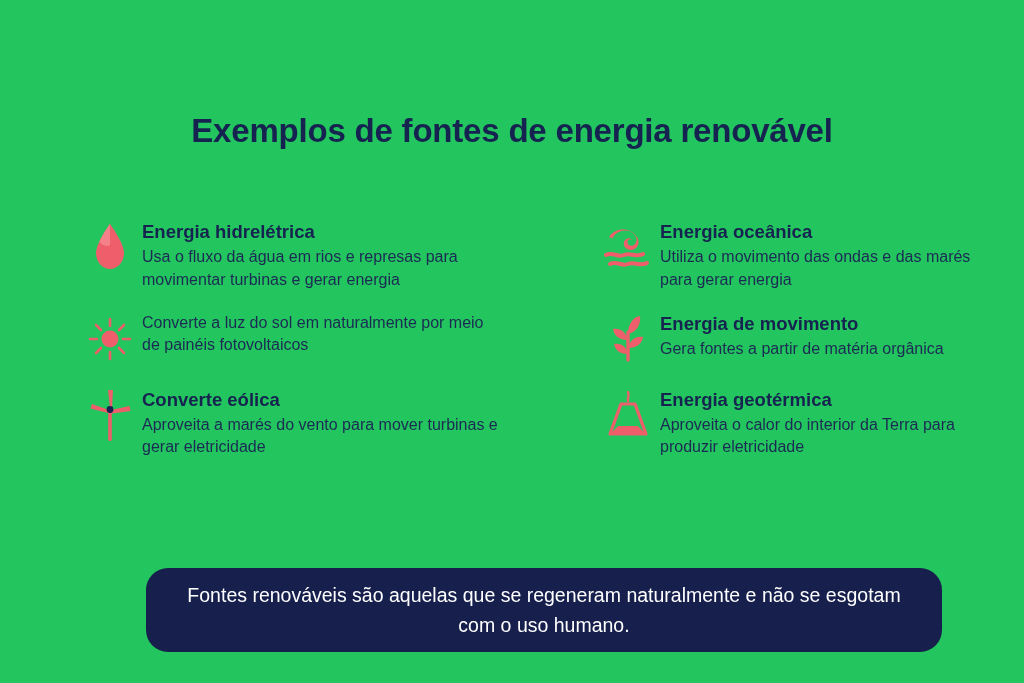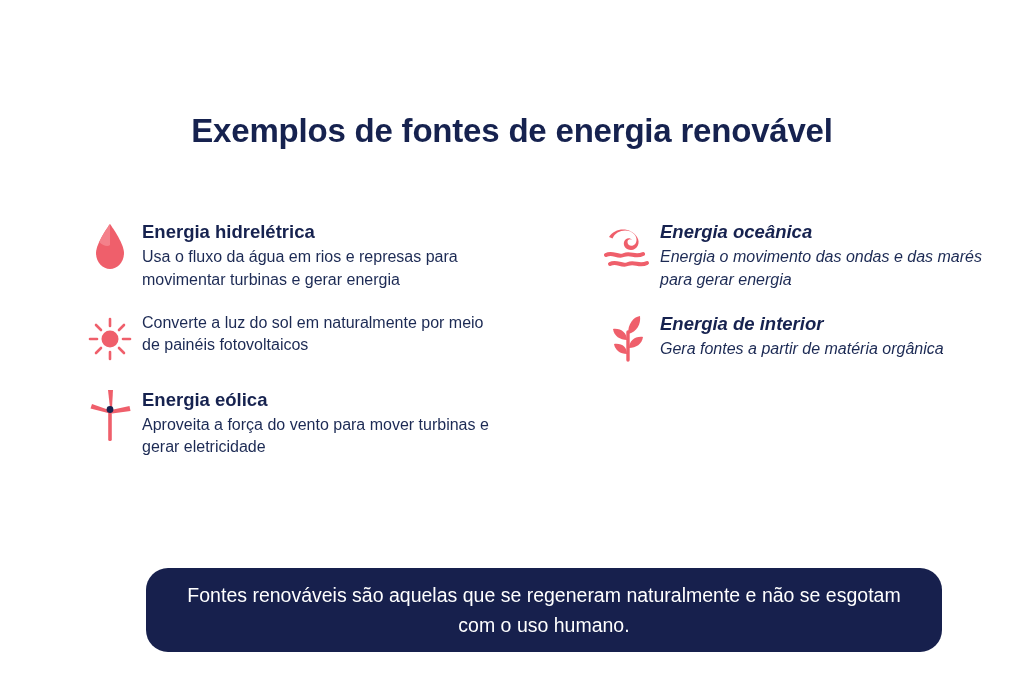--- a/index.html
+++ b/index.html
@@ -12,21 +12,21 @@
     height: 683px;
     background: #e3eeff;
     font-family: "Liberation Sans", sans-serif;
     color: #16224f;
     overflow: hidden;
   }
   .page {
     position: relative;
     width: 1024px;
     height: 683px;
-    background: #ffffff;
+    background: #22c55e;
     box-sizing: border-box;
   }
   .title {
     position: absolute;
     top: 112px;
     left: 0;
     width: 1024px;
     text-align: center;
     font-size: 33px;
     font-weight: bold;
@@ -47,21 +47,20 @@
   }
   .col-left {
     width: 512px;
     padding-left: 82px;
     padding-right: 8px;
   }
   .col-right {
     width: 512px;
     padding-left: 88px;
     padding-right: 28px;
-    font-style: italic;
   }
   .item {
     display: flex;
     flex-direction: row;
     align-items: flex-start;
     margin-bottom: 18px;
   }
   .icon-box {
     width: 56px;
     min-width: 56px;
@@ -159,59 +158,72 @@
         <div class="icon-box">
           <svg width="44" height="56" viewBox="0 0 44 56">
             <rect x="20.2" y="22" width="3.6" height="32" rx="1.6" fill="#ef5f6b"></rect>
             <path d="M22 21 L20 3 L25 3 L24 21 Z" fill="#ef5f6b"></path>
             <path d="M21 23 L4 17 L2.5 21.5 L20 26 Z" fill="#ef5f6b"></path>
             <path d="M23 23 L41.5 19 L42.5 24 L24 26.5 Z" fill="#ef5f6b"></path>
             <circle cx="22" cy="22.5" r="3.4" fill="#16224f"></circle>
           </svg>
         </div>
         <div class="text-box">
-          <div class="item-title">Energia eólica</div>
-          <div class="item-desc">Aproveita a força do vento para mover turbinas e gerar eletricidade</div>
+          <div class="item-title">Converte eólica</div>
+          <div class="item-desc">Aproveita a marés do vento para mover turbinas e gerar eletricidade</div>
         </div>
       </div>
 
     </div>
 
     <div class="col col-right">
 
       <div class="item">
         <div class="icon-box">
           <svg width="50" height="44" viewBox="0 0 50 44">
             <path d="M6 12 C12 2 28 2 34 12 C38 18 34 25 28 25 C23 25 20 21 21 17 C22 13 27 12 29 15 C27 13.5 24.5 14.5 24.5 17 C24.5 19.5 27 21.5 30 20.5 C34 19 35 13 31 9 C25 3 13 5 9.5 13.5 Z" fill="#ef5f6b"></path>
             <path d="M3 30 C10 26 14 33 21 30 C28 27 32 33 40 29" stroke="#ef5f6b" stroke-width="4" fill="none" stroke-linecap="round"></path>
             <path d="M7 39 C14 35 18 42 25 39 C32 36 36 42 44 38" stroke="#ef5f6b" stroke-width="4" fill="none" stroke-linecap="round"></path>
           </svg>
         </div>
         <div class="text-box">
           <div class="item-title">Energia oceânica</div>
-          <div class="item-desc">Energia o movimento das ondas e das marés para gerar energia</div>
+          <div class="item-desc">Utiliza o movimento das ondas e das marés para gerar energia</div>
         </div>
       </div>
 
       <div class="item">
         <div class="icon-box">
           <svg width="44" height="50" viewBox="0 0 44 50">
             <path d="M22 46 L22 18" stroke="#ef5f6b" stroke-width="3.4" stroke-linecap="round" fill="none"></path>
             <path d="M22 20 C22 10 27 3 34 2 C35 10 31 18 22 20 Z" fill="#ef5f6b"></path>
             <path d="M21 26 C14 26 8 22 7 15 C15 14 21 19 21 26 Z" fill="#ef5f6b"></path>
             <path d="M23 34 C30 34 36 30 37 23 C29 22 23 27 23 34 Z" fill="#ef5f6b"></path>
             <path d="M21 40 C14 40 9 36 8 30 C16 29 21 33 21 40 Z" fill="#ef5f6b"></path>
           </svg>
         </div>
         <div class="text-box">
-          <div class="item-title">Energia de interior</div>
+          <div class="item-title">Energia de movimento</div>
           <div class="item-desc">Gera fontes a partir de matéria orgânica</div>
         </div>
       </div>
 
+      <div class="item">
+        <div class="icon-box">
+          <svg width="46" height="50" viewBox="0 0 46 50">
+            <path d="M23 2 C25 6 22 8 23 11" stroke="#ef5f6b" stroke-width="2.4" fill="none" stroke-linecap="round"></path>
+            <path d="M16 14 L30 14 L41 44 L5 44 Z" fill="none" stroke="#ef5f6b" stroke-width="3.2" stroke-linejoin="round"></path>
+            <path d="M13.2 36 L32.8 36 L41 44 L5 44 Z" fill="#ef5f6b"></path>
+          </svg>
+        </div>
+        <div class="text-box">
+          <div class="item-title">Energia geotérmica</div>
+          <div class="item-desc">Aproveita o calor do interior da Terra para produzir eletricidade</div>
+        </div>
+      </div>
 
     </div>
 
   </div>
 
   <div class="footer">
     <div class="footer-text">Fontes renováveis são aquelas que se regeneram naturalmente e não se esgotam com o uso humano.</div>
   </div>
 
 </div>

